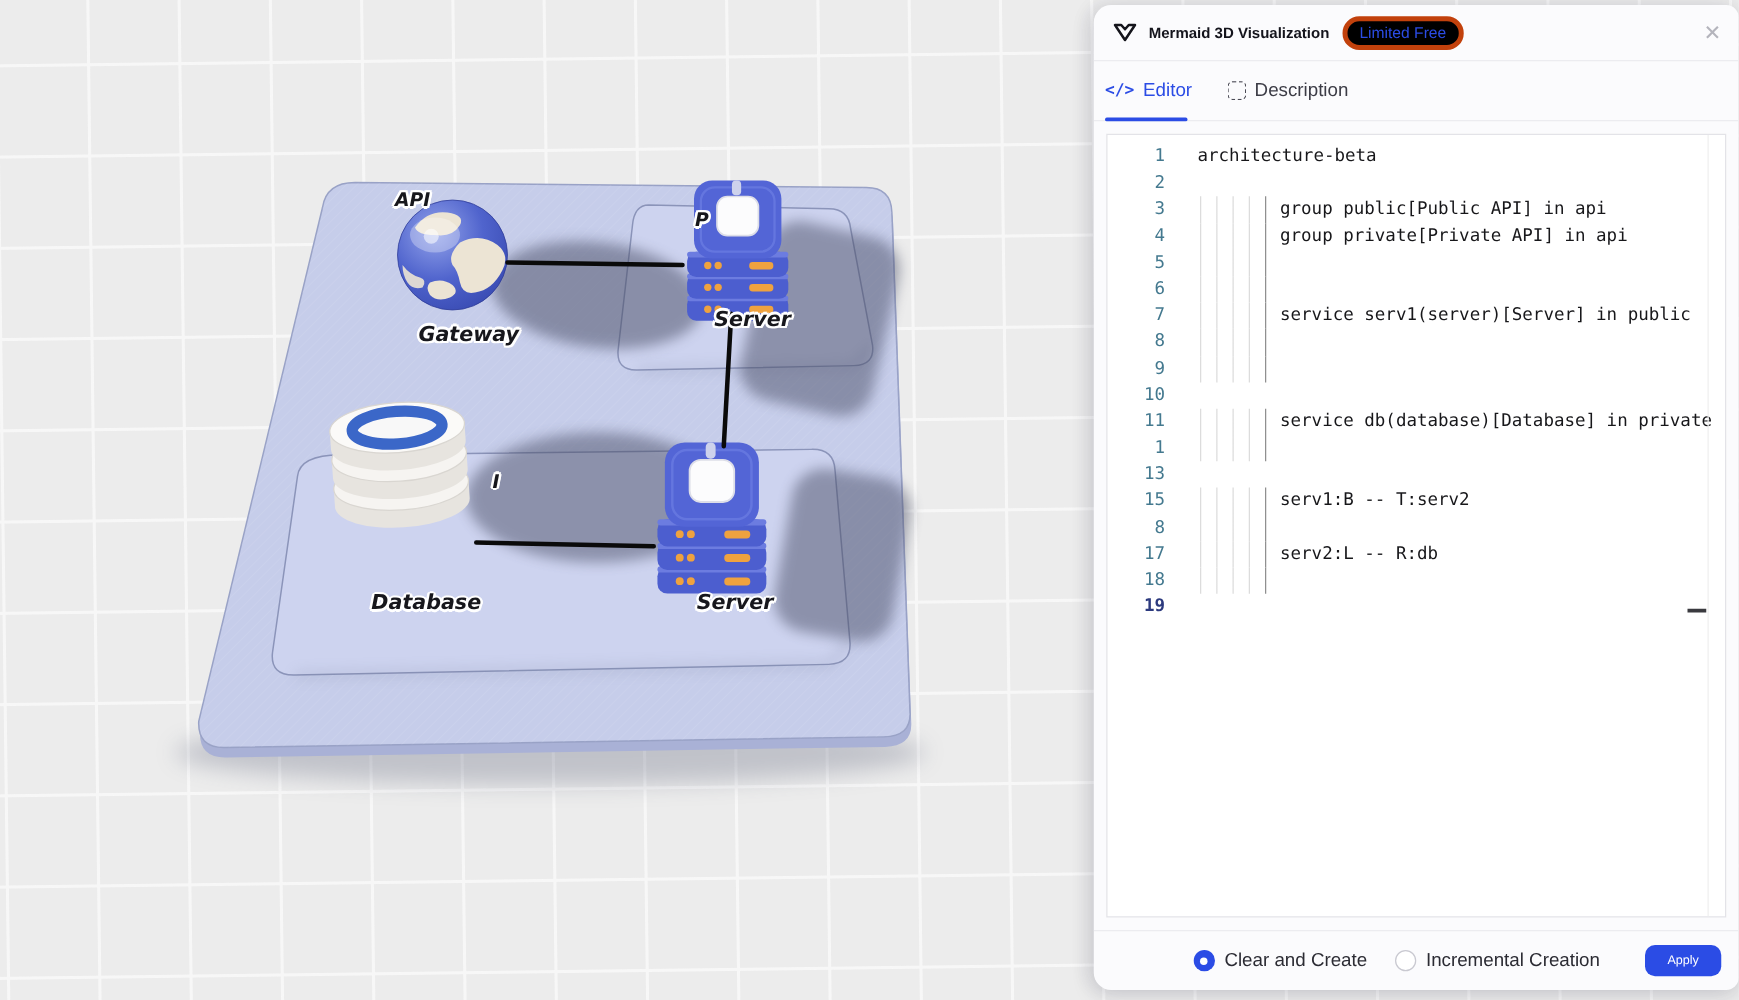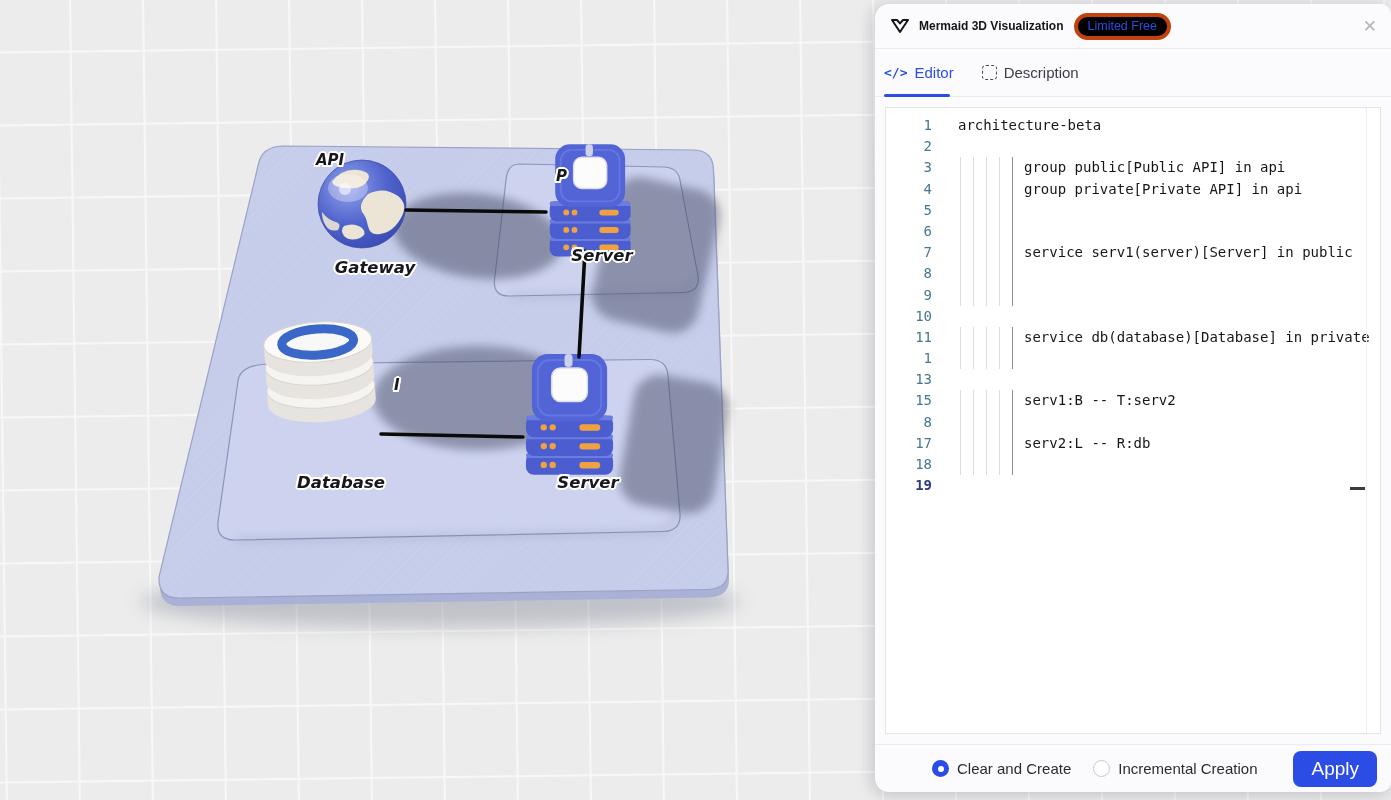--- a/index.html
+++ b/index.html
@@ -65,21 +65,21 @@
   .p-footer{height:47px;flex:none;border-top:1px solid #ececf0;display:flex;
     align-items:center;justify-content:flex-end;gap:10px;padding:0 14px;}
   .radio-row{display:flex;align-items:center;gap:8px;margin-right:12px;}
   .radio{width:17px;height:17px;border-radius:50%;flex:none;position:relative;box-sizing:border-box;}
   .radio.on{background:#2b4ce5;}
   .radio.on::after{content:"";position:absolute;left:5.5px;top:5.5px;width:6px;height:6px;
     border-radius:50%;background:#fff;}
   .radio.off{border:1.5px solid #c9c9d1;background:#fff;}
   .radio-label{font-size:15px;color:#2b2b33;}
   .apply-btn{background:#2b4ce5;color:#fff;border:none;border-radius:8px;
-    font-size:19px;padding:7px 18px;margin-left:14px;font-family:inherit;text-align:center;}
+    font-size:10px;padding:7px 18px;margin-left:14px;font-family:inherit;text-align:center;}
 </style>
 </head>
 <body>
 
 <div class="canvas">
   <div class="grid"></div>
 
   <svg class="scene-svg" width="875" height="800" viewBox="0 0 875 800">
     <defs>
       <filter id="soft" x="-60%" y="-60%" width="220%" height="220%">

